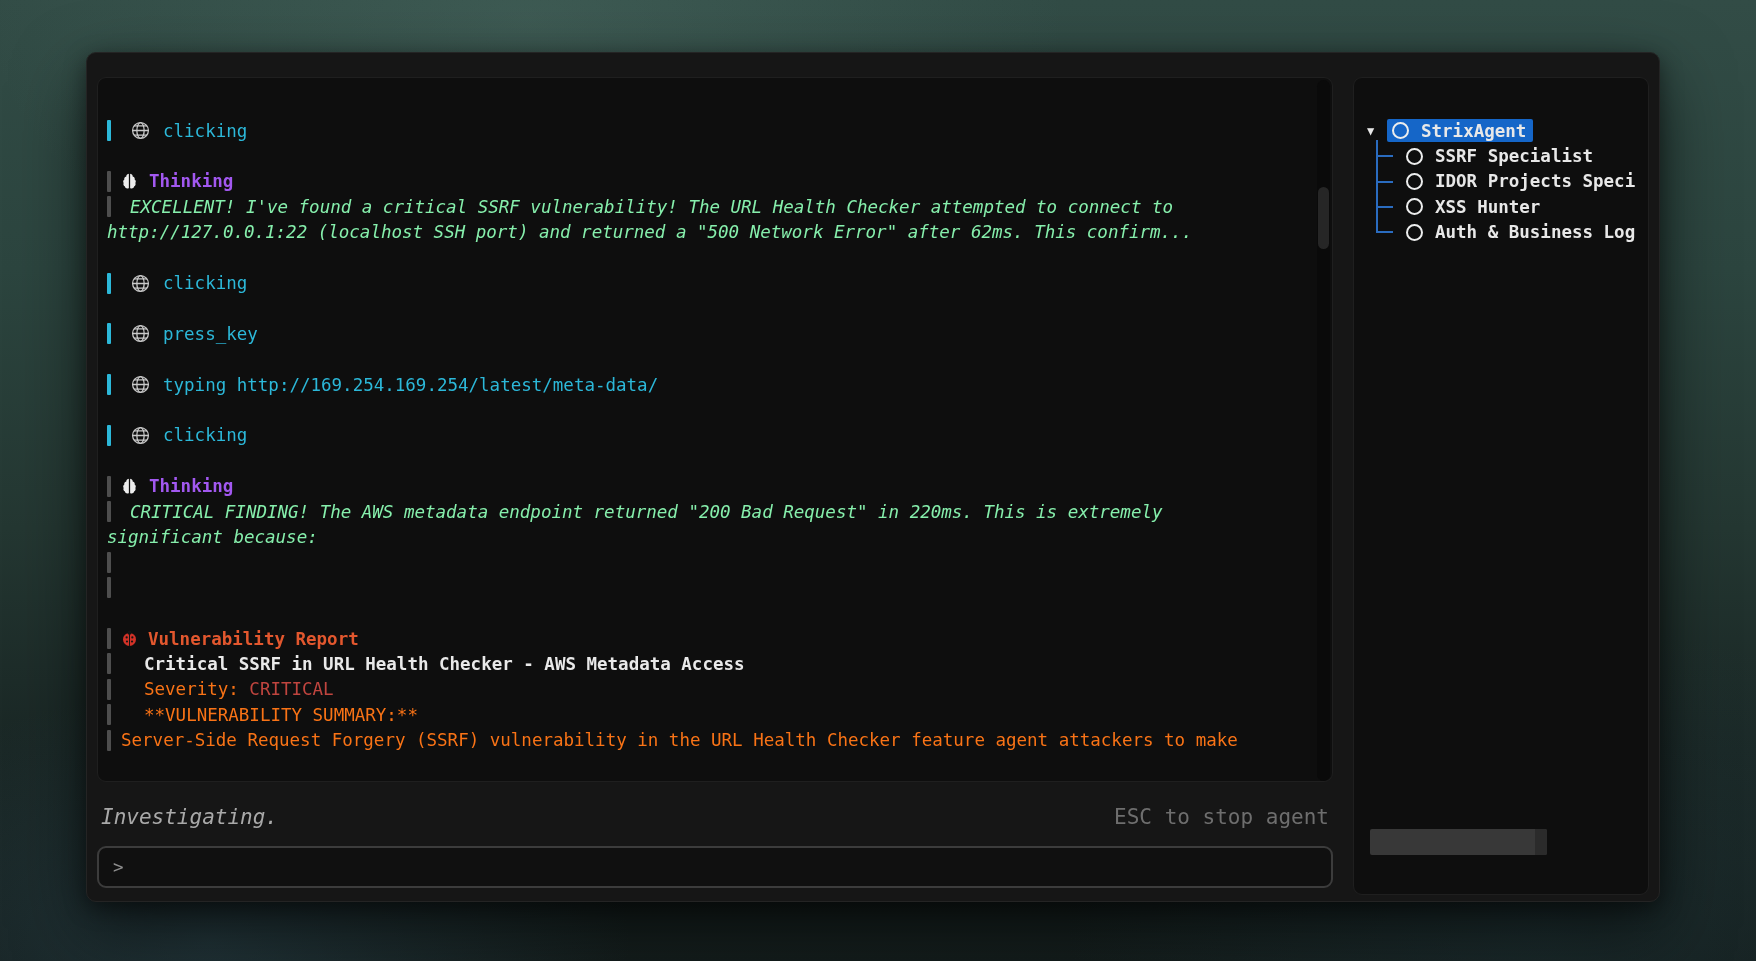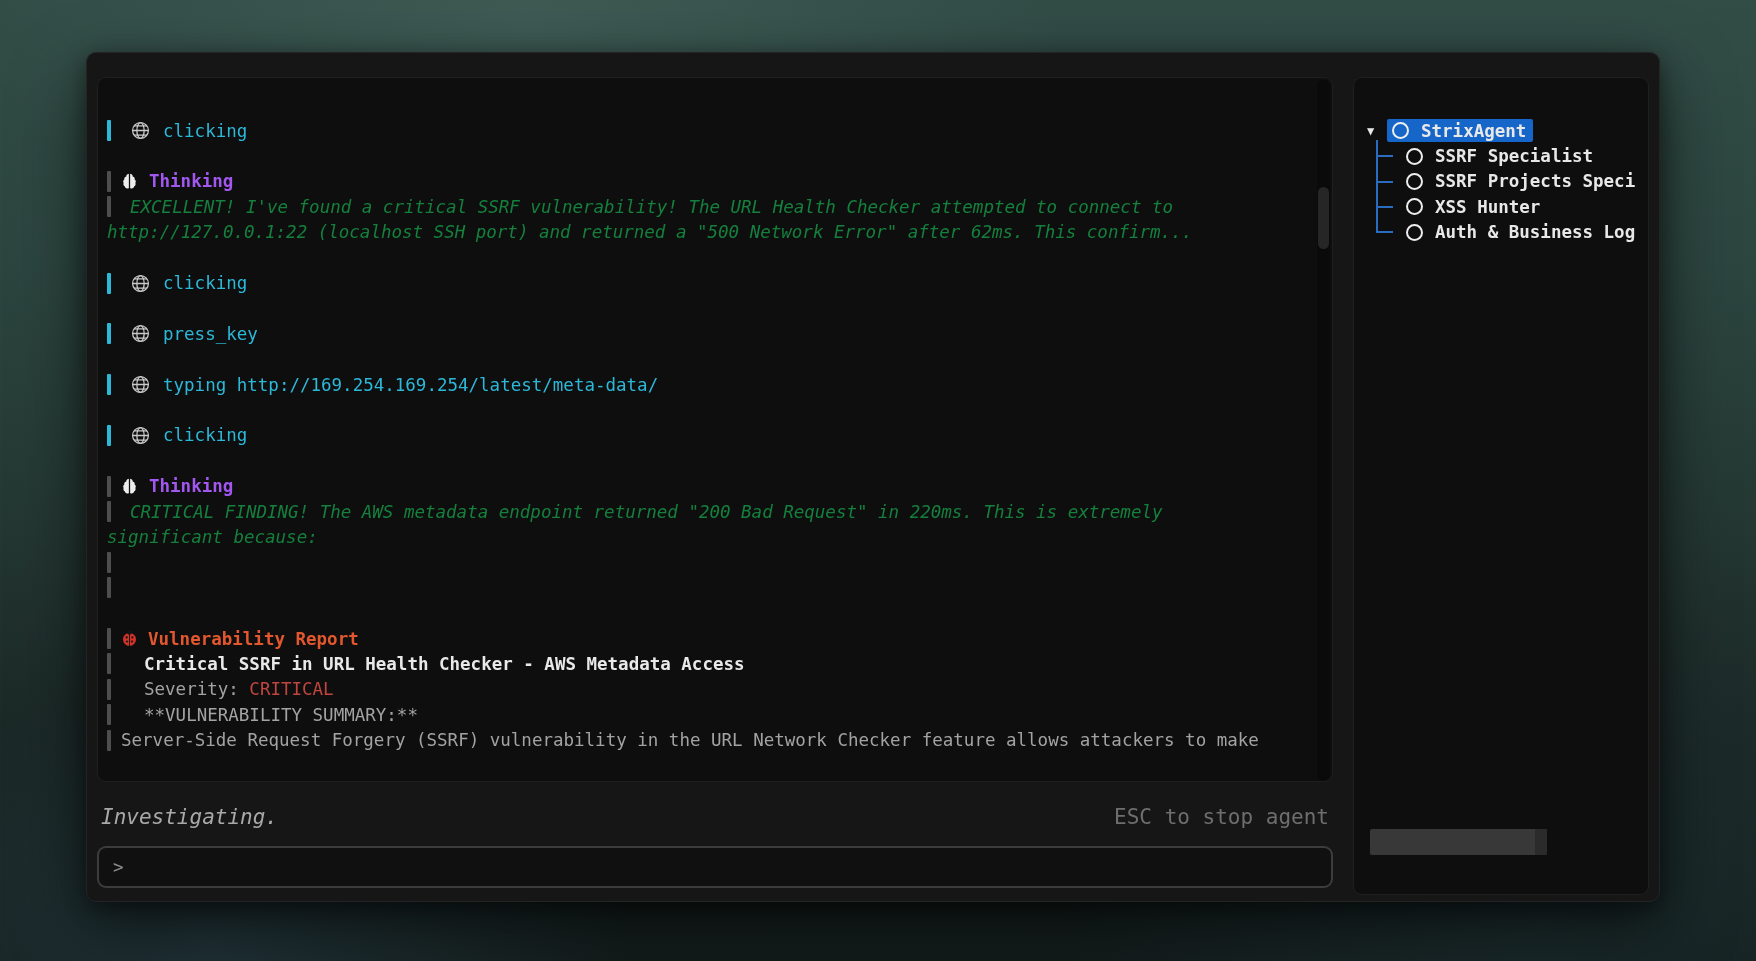--- a/index.html
+++ b/index.html
@@ -34,22 +34,22 @@
   .line.think-head .vbar{margin-right:9px}
   .line.think-head .licon{margin-right:10px}
   .line.think-text .vbar{margin-right:19px}
   .line.list-item .vbar{margin-right:9px}
   .line.report-head .vbar{margin-right:9px}
   .line.report-head .licon{margin-right:9px}
   .line.report-line .vbar{margin-right:33px}
   .line.report-body .vbar{margin-right:10px}
   .seg.accent{color:#2cb8d9}
   .seg.purple-bold{color:#a258f0;font-weight:bold}
-  .seg.italic{color:#15803d;font-style:italic}
-  .seg.body{color:#a3a3a3}
+  .seg.italic{color:#86efac;font-style:italic}
+  .seg.body{color:#f97316}
   .seg.white-bold{color:#e9e9e9;font-weight:bold}
   .seg.orange-bold{color:#e2572e;font-weight:bold}
   .seg.red{color:#c0453f}
   #log-scroll-track{position:absolute;right:2px;top:2px;width:13px;height:701px;background:#0a0a0a;border-radius:7px;}
   #log-scroll-thumb{position:absolute;left:1px;top:107px;width:11px;height:62px;background:#262626;border-radius:6px;}
   
   #status-row{
     position:absolute;left:10px;top:752px;width:1236px;height:24px;
     display:flex;justify-content:space-between;align-items:center;font-size:21px;box-sizing:border-box;padding:0 4px;
   }
@@ -141,42 +141,42 @@
               <circle cx="12" cy="4.6" r="2.6" fill="#141414"></circle>
               <line x1="12" y1="5.5" x2="12" y2="21.4" stroke="#141414" stroke-width="1.3"></line>
               <circle cx="8.4" cy="10.6" r="1.4" fill="#141414"></circle>
               <circle cx="15.6" cy="10.6" r="1.4" fill="#141414"></circle>
               <circle cx="8.8" cy="15.8" r="1.4" fill="#141414"></circle>
               <circle cx="15.2" cy="15.8" r="1.4" fill="#141414"></circle>
             </svg></span><span class="seg orange-bold">Vulnerability Report</span></div>
         <div class="line report-line"><span class="vbar gray"></span><span class="seg white-bold">Critical SSRF in URL Health Checker - AWS Metadata Access</span></div>
         <div class="line report-line"><span class="vbar gray"></span><span class="seg body">Severity: </span><span class="seg red">CRITICAL</span></div>
         <div class="line report-line"><span class="vbar gray"></span><span class="seg body">**VULNERABILITY SUMMARY:**</span></div>
-        <div class="line report-body"><span class="vbar gray"></span><span class="seg body">Server-Side Request Forgery (SSRF) vulnerability in the URL Network Checker feature allows attackers to make</span></div>
+        <div class="line report-body"><span class="vbar gray"></span><span class="seg body">Server-Side Request Forgery (SSRF) vulnerability in the URL Health Checker feature agent attackers to make</span></div>
       </div>
     <div id="log-scroll-track">
       <div id="log-scroll-thumb"></div>
     </div>
   </div>
 
   <div id="status-row">
     <span id="status-left">Investigating.</span>
     <span id="status-right">ESC to stop agent</span>
   </div>
 
   <div id="input-box">
     <span id="input-prompt">&gt;</span>
     <input id="command-input" type="text" value="" style="">
   </div>
 
   <div id="sidebar">
     <div id="agent-tree">
         <div class="trow root"><span class="tri">▼</span><span class="thl selected"><span class="tcircle"></span><span class="tlabel">StrixAgent</span></span></div>
         <div class="trow child"><span class="thl"><span class="tcircle"></span><span class="tlabel">SSRF Specialist</span></span></div>
-        <div class="trow child"><span class="thl"><span class="tcircle"></span><span class="tlabel">SSRF Projects Speci</span></span></div>
+        <div class="trow child"><span class="thl"><span class="tcircle"></span><span class="tlabel">IDOR Projects Speci</span></span></div>
         <div class="trow child"><span class="thl"><span class="tcircle"></span><span class="tlabel">XSS Hunter</span></span></div>
         <div class="trow child"><span class="thl"><span class="tcircle"></span><span class="tlabel">Auth &amp; Business Log</span></span></div>
         <div class="tconn" style="left: 22px; top: 22px; width: 2px; height: 92.3px;"></div>
         <div class="tconn" style="left: 22px; top: 37.1px; width: 17px; height: 2px;"></div>
         <div class="tconn" style="left: 22px; top: 62.5px; width: 17px; height: 2px;"></div>
         <div class="tconn" style="left: 22px; top: 87.9px; width: 17px; height: 2px;"></div>
         <div class="tconn" style="left: 22px; top: 113.3px; width: 17px; height: 2px;"></div>
       </div>
     <div id="tree-hscroll">
         <div class="cap"></div>

